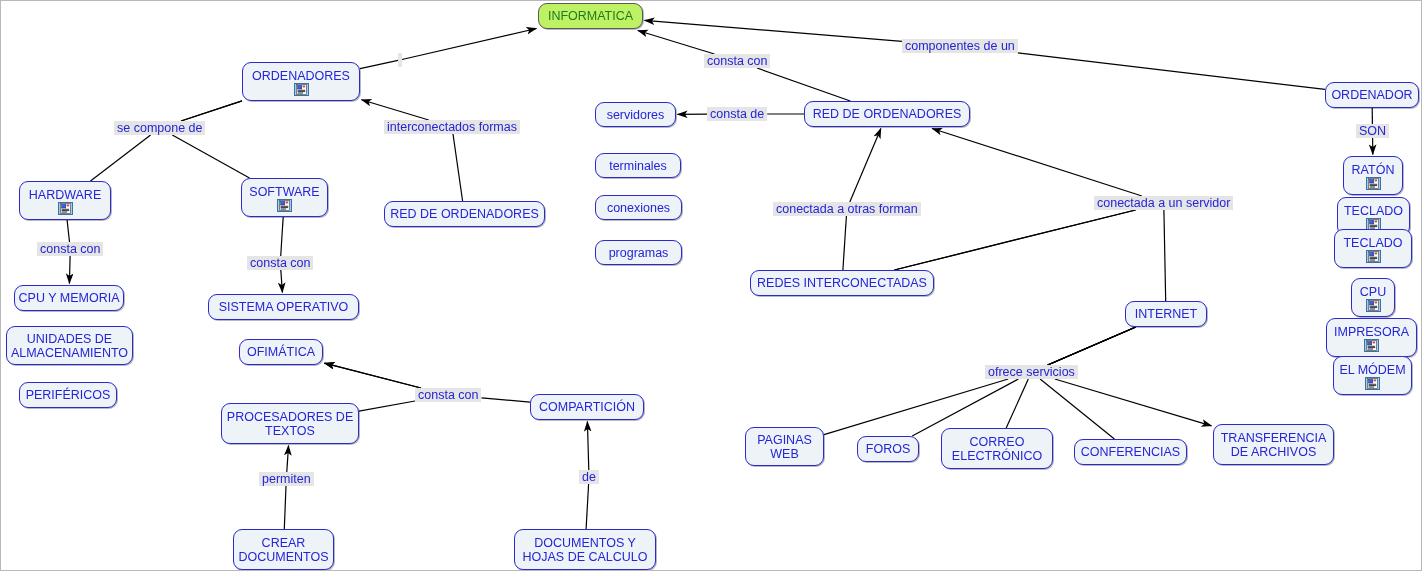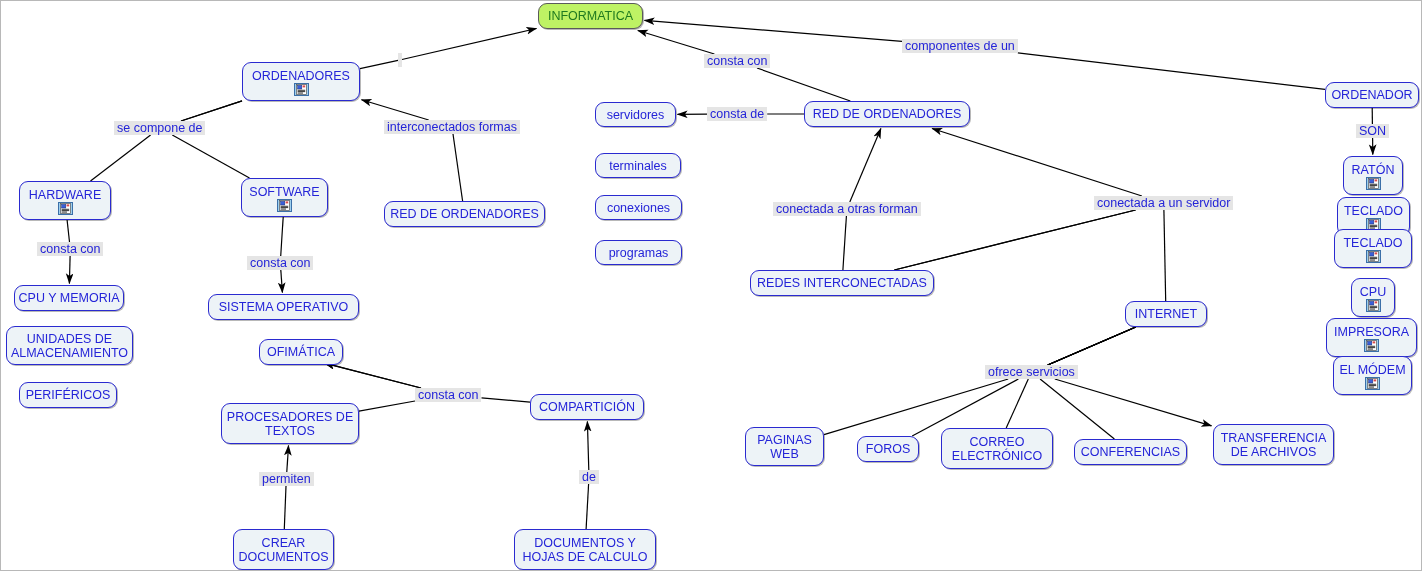--- a/index.html
+++ b/index.html
@@ -316,21 +316,21 @@
         <span class="label">CORREO</span>
         <span class="label l2">ELECTRÓNICO</span>
       </div>
       <div class="node" style="left: 1073px; top: 438px; width: 113px; height: 26px;">
         <span class="label">CONFERENCIAS</span>
       </div>
       <div class="node" style="left: 1212px; top: 423px; width: 121px; height: 41px;">
         <span class="label">TRANSFERENCIA</span>
         <span class="label l2">DE ARCHIVOS</span>
       </div>
-      <div class="node" style="left: 238px; top: 338px; width: 84px; height: 26px; margin-left: 20px;">
+      <div class="node" style="left: 238px; top: 338px; width: 84px; height: 26px;">
         <span class="label">OFIMÁTICA</span>
       </div>
       <div class="node" style="left: 220px; top: 402px; width: 138px; height: 41px;">
         <span class="label">PROCESADORES DE</span>
         <span class="label l2">TEXTOS</span>
       </div>
       <div class="node" style="left: 529px; top: 393px; width: 114px; height: 26px;">
         <span class="label">COMPARTICIÓN</span>
       </div>
       <div class="node" style="left: 232px; top: 528px; width: 101px; height: 41px;">

